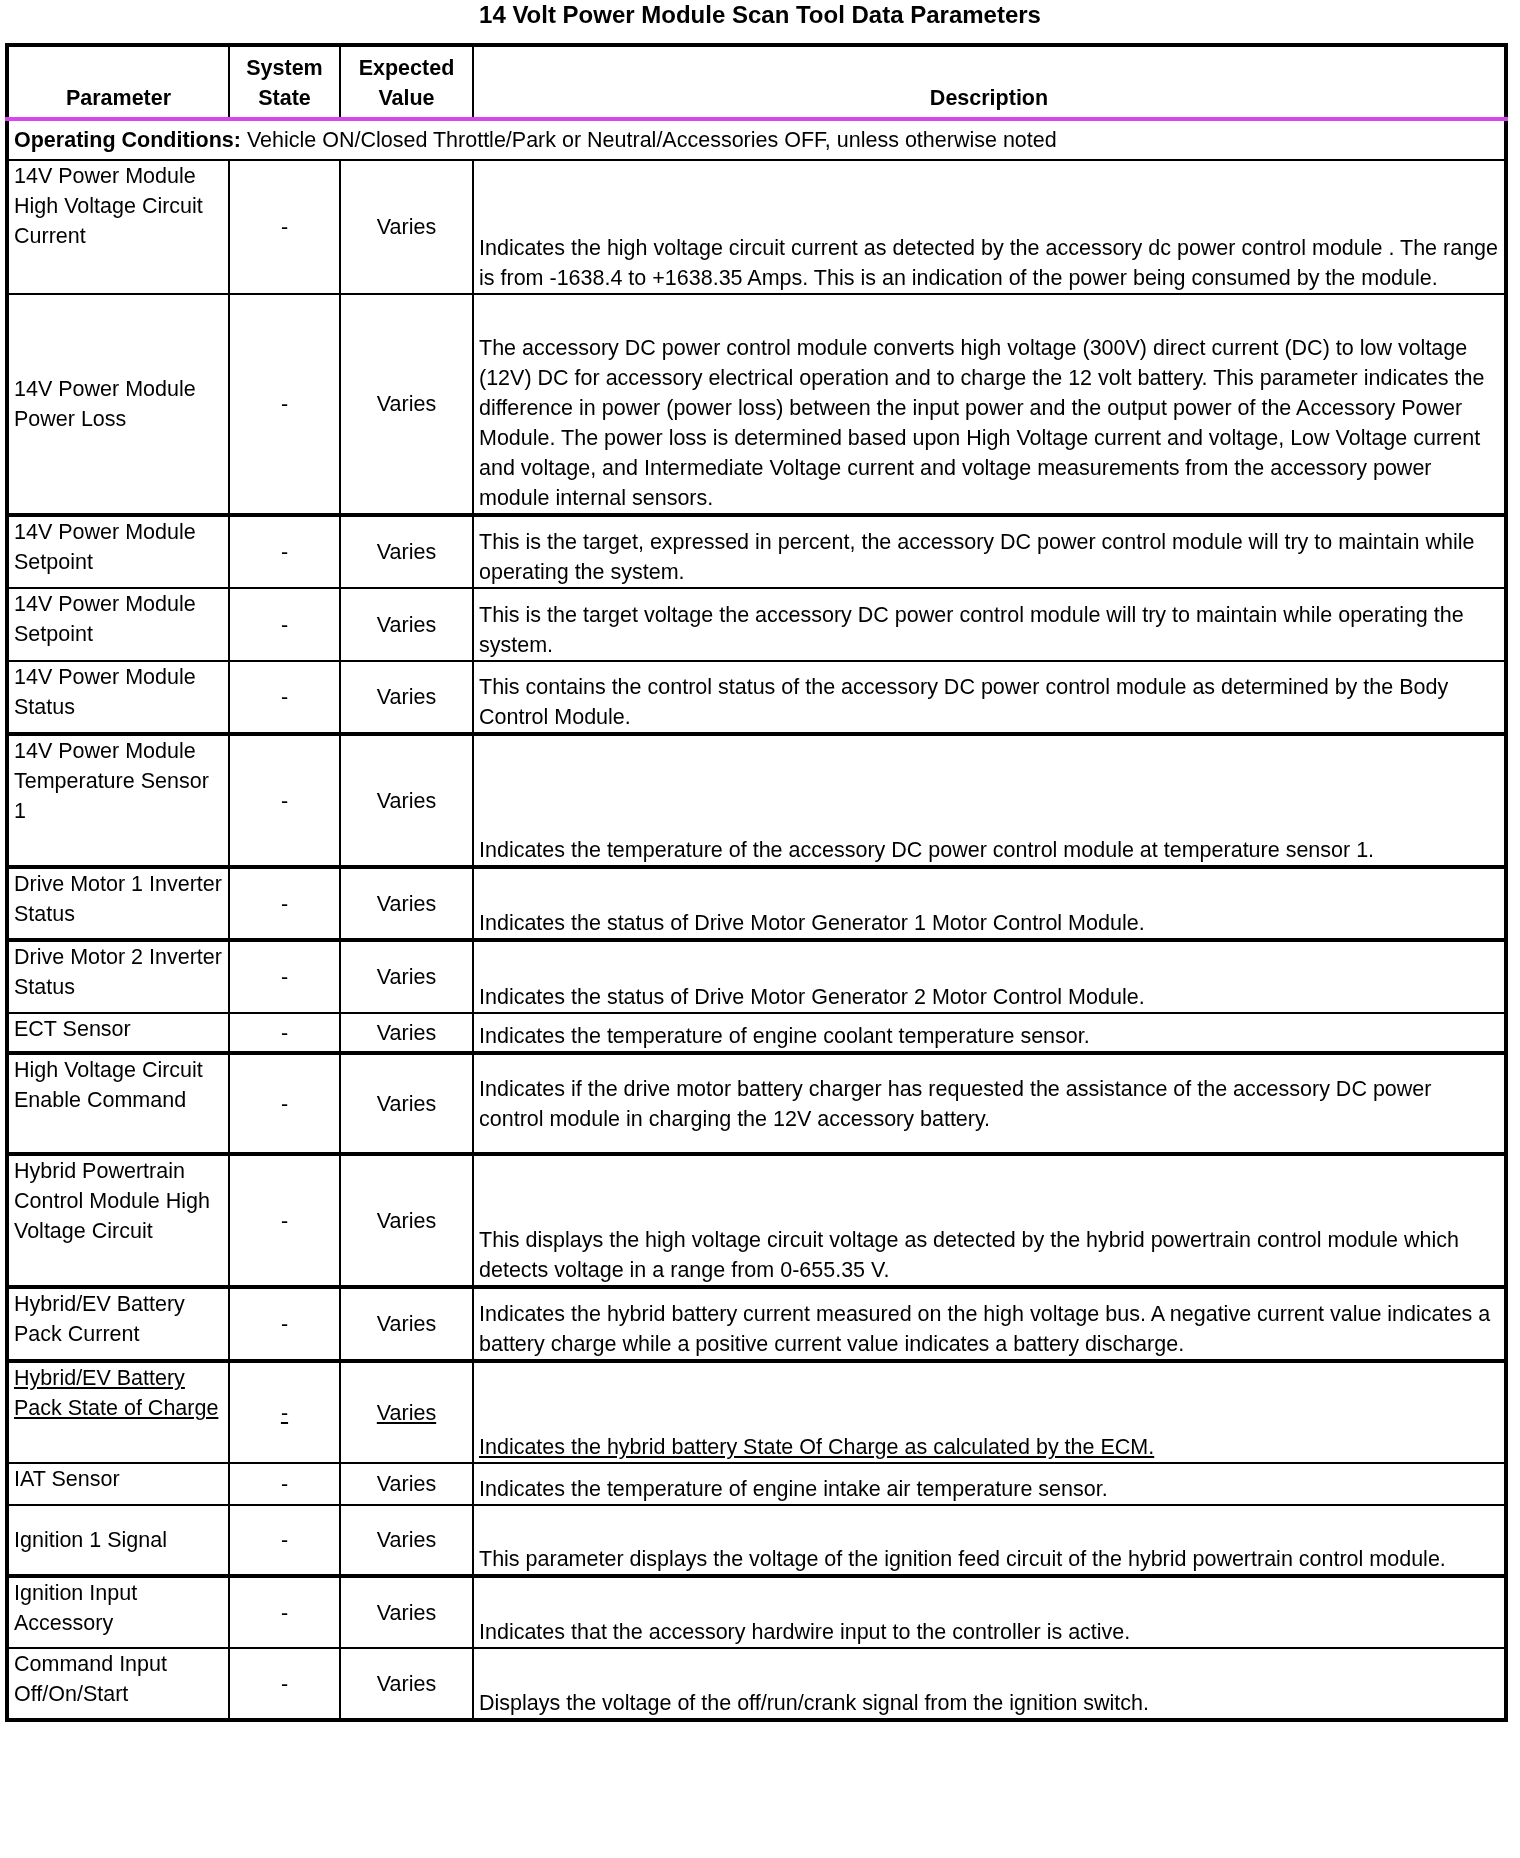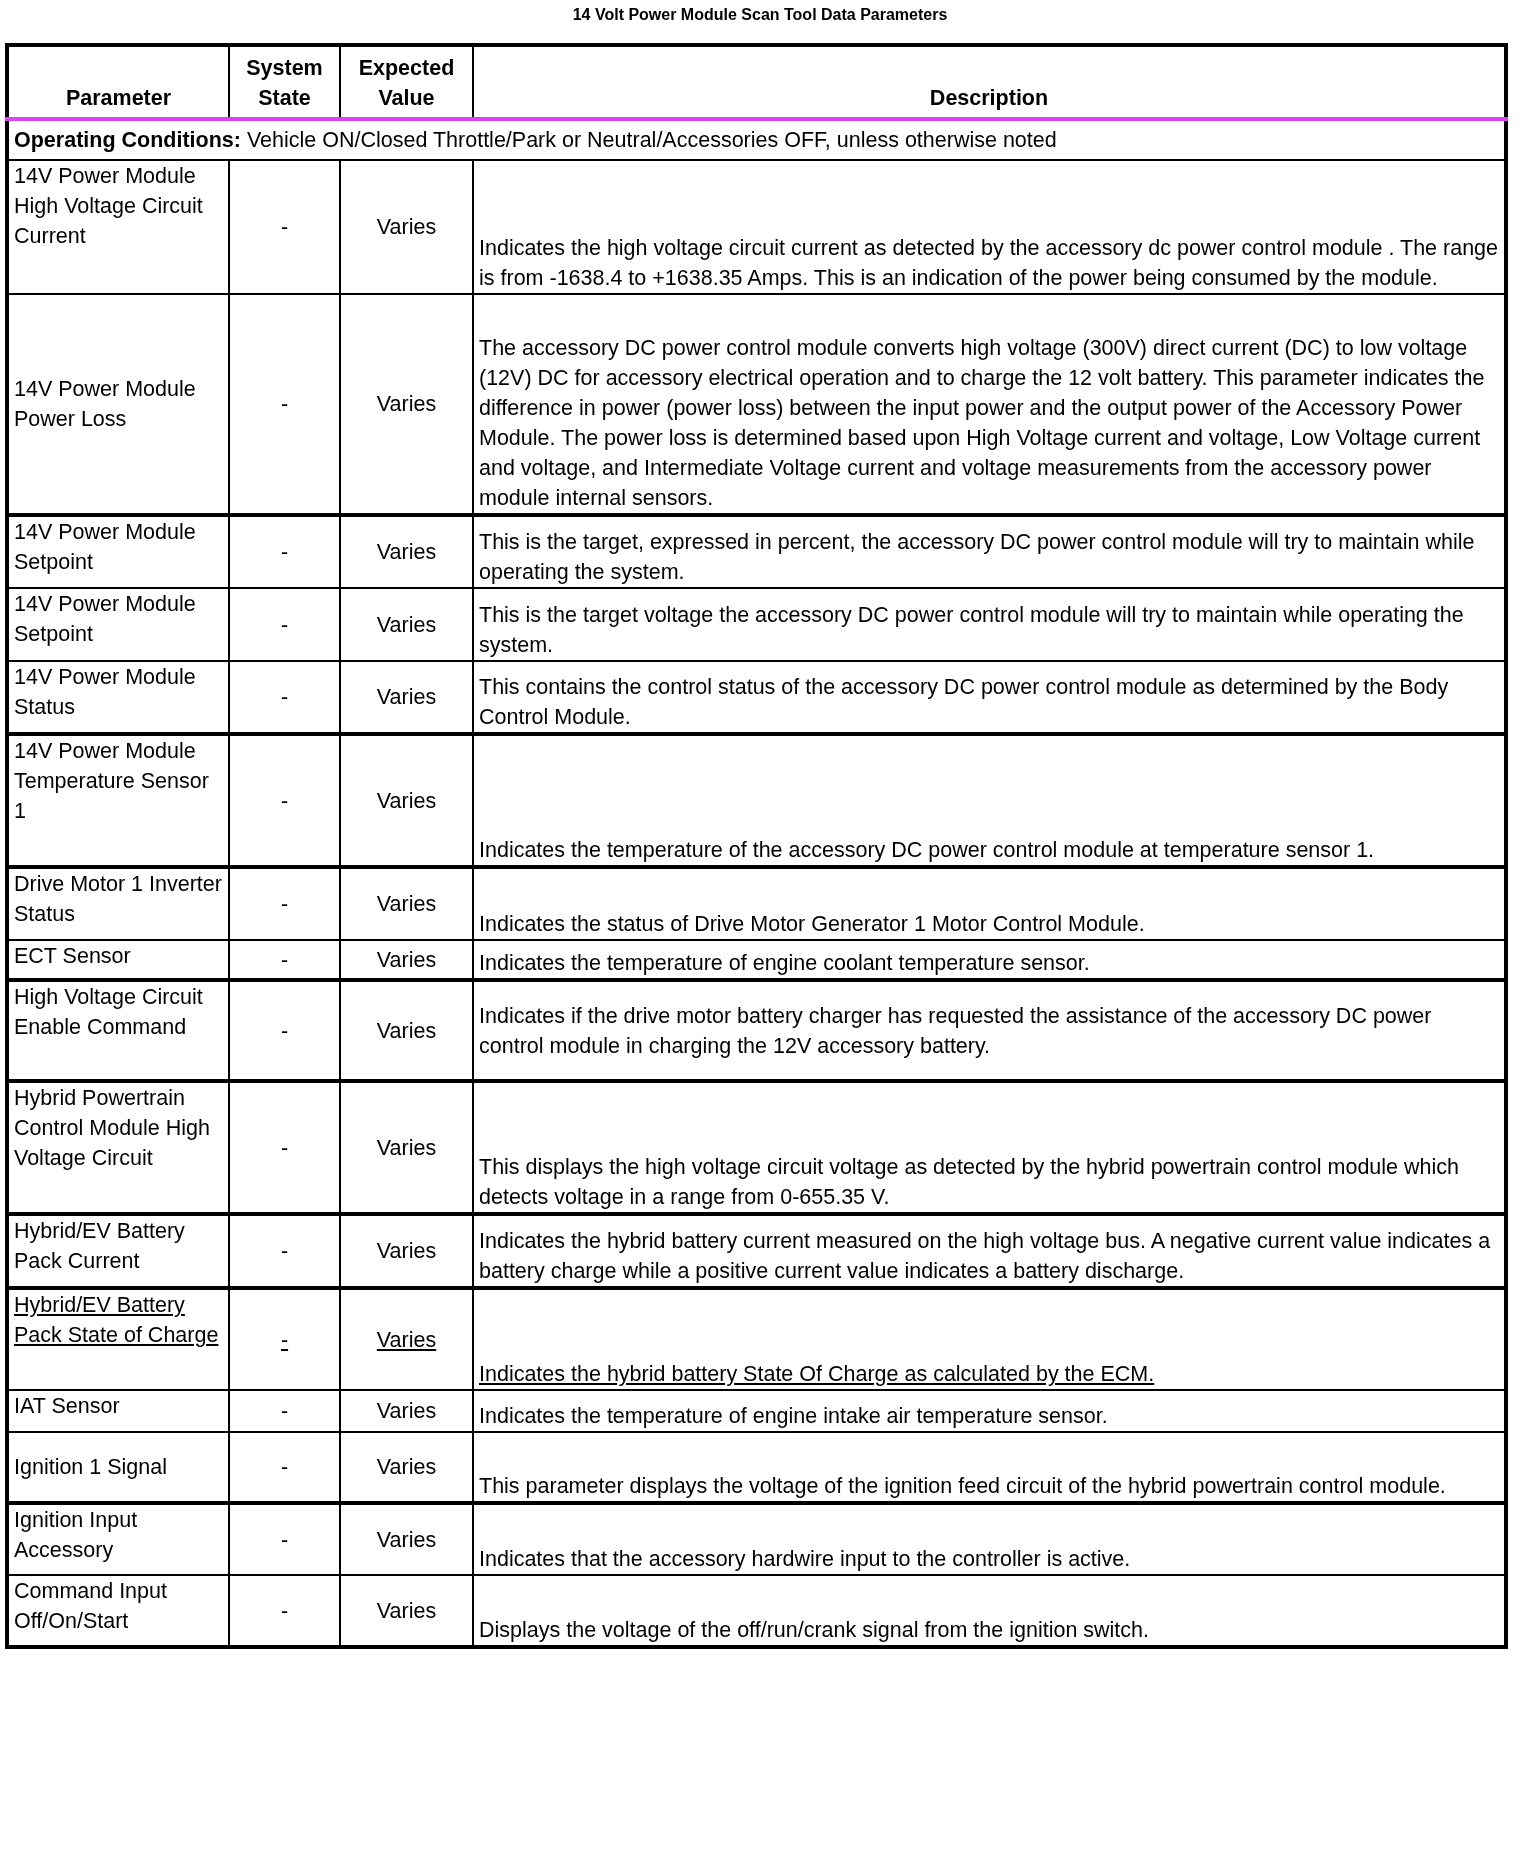--- a/index.html
+++ b/index.html
@@ -2,21 +2,21 @@
 <html><head>
 <meta charset="utf-8">
 <style>
   html, body { margin: 0; padding: 0; background: #ffffff; }
   body {
     width: 1520px; height: 1858px; position: relative; overflow: hidden;
     font-family: "Liberation Sans", "DejaVu Sans", sans-serif; color: #000;
   }
   .title {
     position: absolute; top: 2px; left: 0; width: 1520px; text-align: center;
-    font-weight: bold; font-size: 16px; line-height: 26px;
+    font-weight: bold; font-size: 24px; line-height: 26px;
   }
   table.scan {
     position: absolute; top: 43px; left: 5px; width: 1503px;
     border-collapse: collapse; table-layout: fixed;
     border: 4px solid #000;
   }
   table.scan col.c1 { width: 222px; }
   table.scan col.c2 { width: 111px; }
   table.scan col.c3 { width: 133px; }
   table.scan col.c4 { width: auto; }
@@ -95,20 +95,26 @@
       <td class="state">-</td>
       <td class="value">Varies</td>
       <td class="desc">Indicates the temperature of the accessory DC power control module at temperature sensor 1.</td>
     </tr>
     <tr class="thick" style="height:73px;">
       <td class="param">Drive Motor 1 Inverter Status</td>
       <td class="state">-</td>
       <td class="value">Varies</td>
       <td class="desc">Indicates the status of Drive Motor Generator 1 Motor Control Module.</td>
     </tr>
+    <tr class="thick" style="height:73px;">
+      <td class="param">Drive Motor 2 Inverter Status</td>
+      <td class="state">-</td>
+      <td class="value">Varies</td>
+      <td class="desc">Indicates the status of Drive Motor Generator 2 Motor Control Module.</td>
+    </tr>
     <tr style="height:40px;">
       <td class="param">ECT Sensor</td>
       <td class="state">-</td>
       <td class="value">Varies</td>
       <td class="desc">Indicates the temperature of engine coolant temperature sensor.</td>
     </tr>
     <tr class="thick" style="height:101px;margin-left:44px;">
       <td class="param">High Voltage Circuit Enable Command</td>
       <td class="state">-</td>
       <td class="value">Varies</td>

